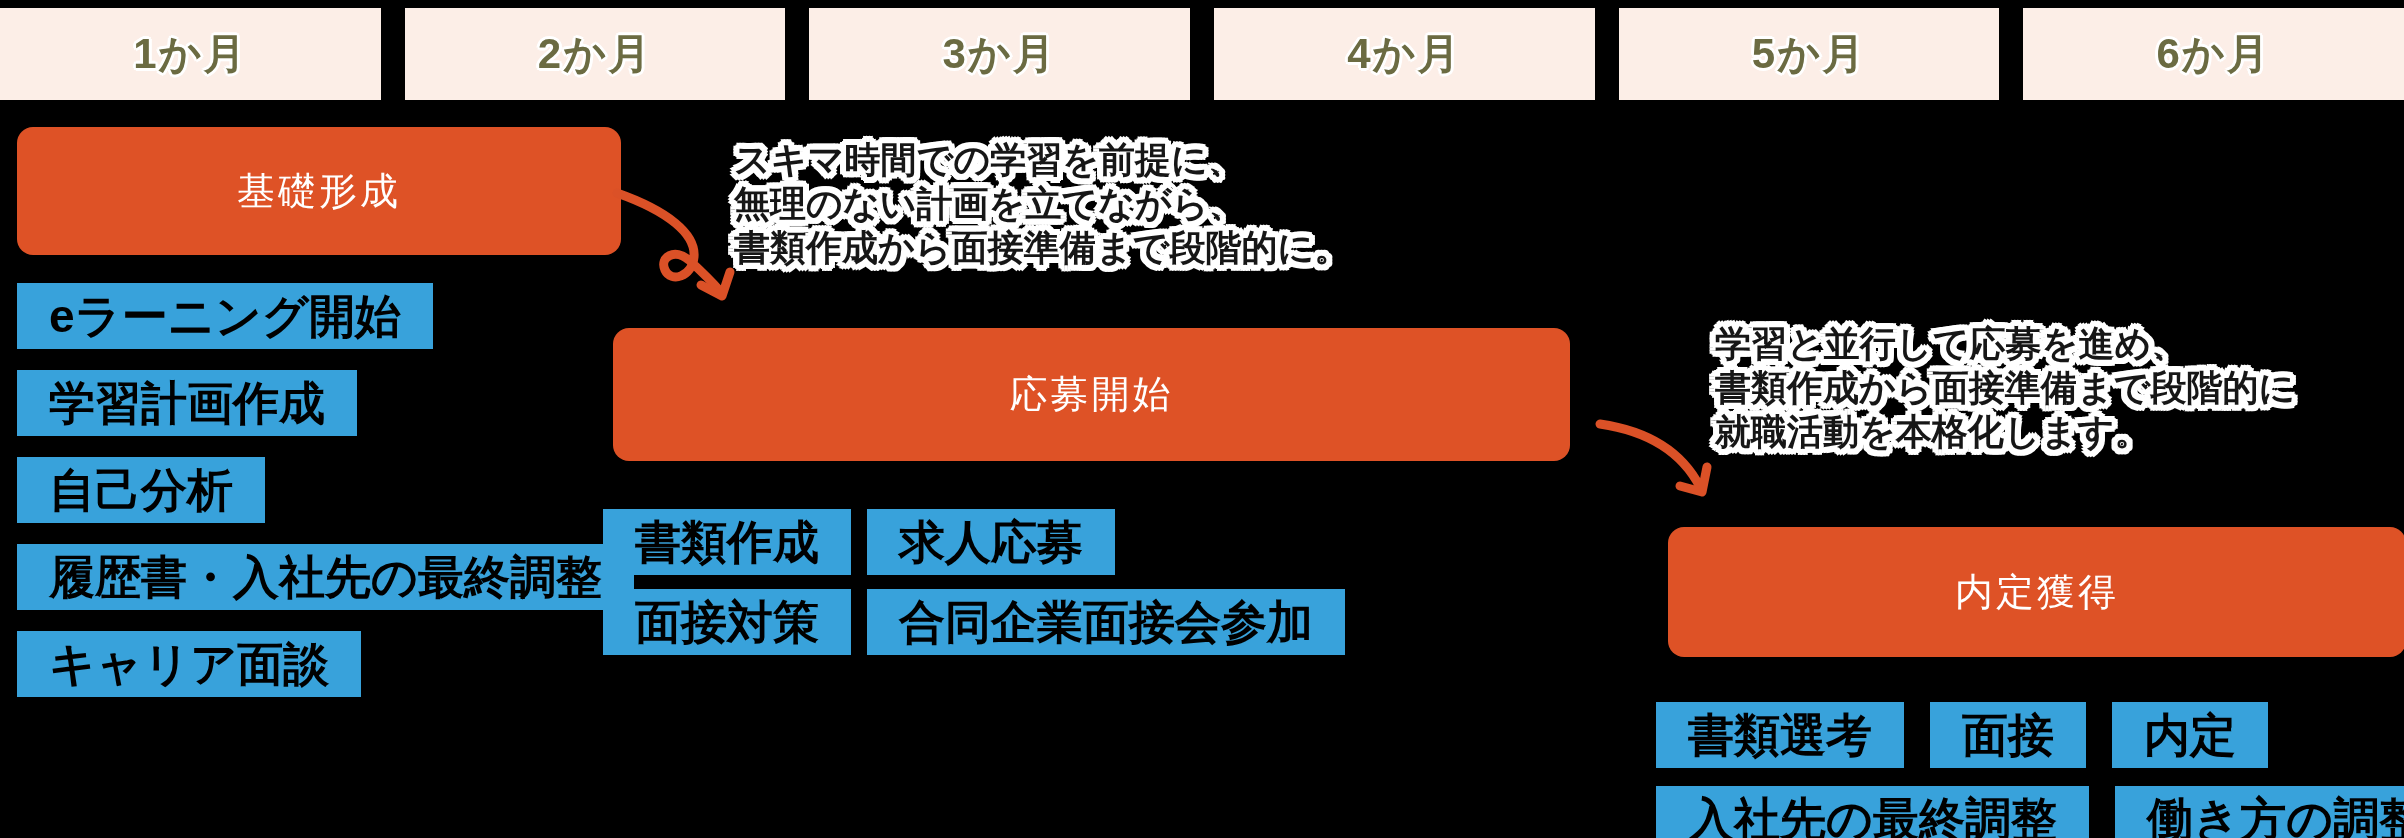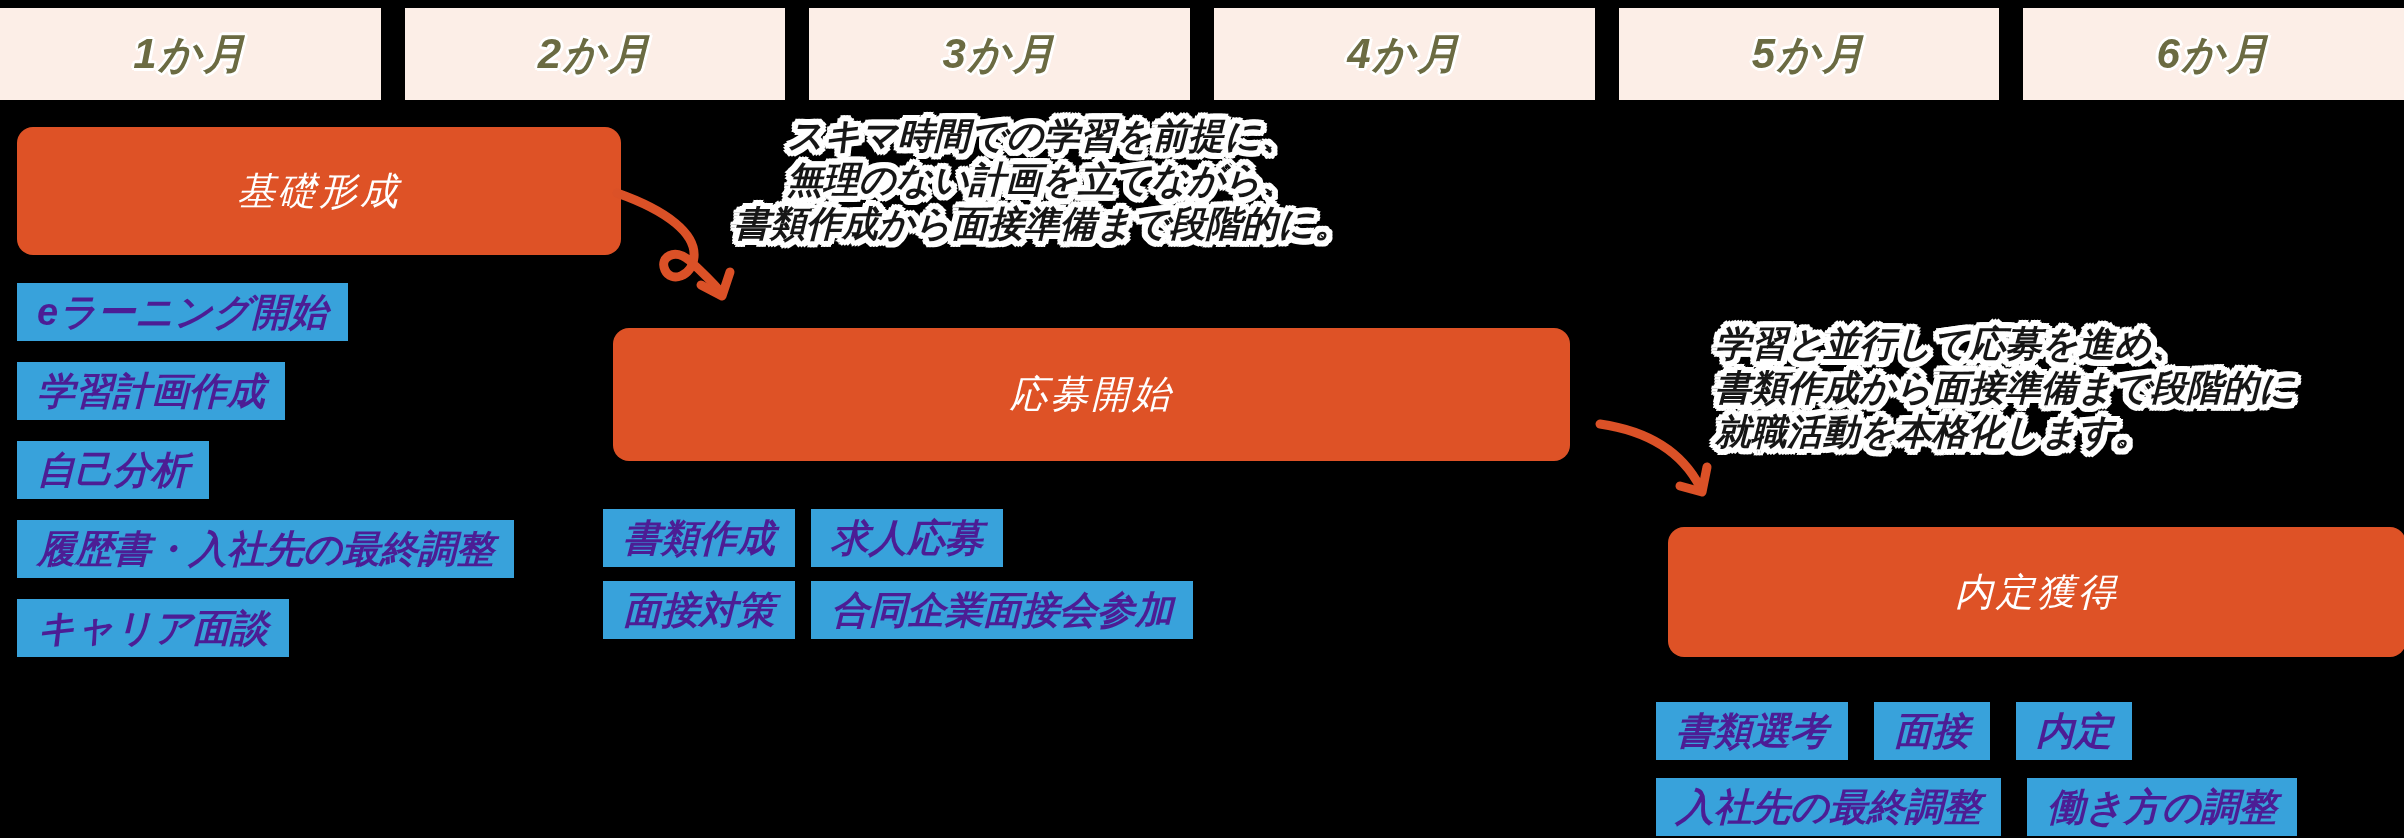--- a/index.html
+++ b/index.html
@@ -1,18 +1,18 @@
 <!DOCTYPE html>
 <html><head>
 <meta charset="utf-8">
 <style>
   html,body{margin:0;padding:0;background:#000;}
   .canvas{
     position:relative;width:2404px;height:838px;background:#000000;
-    font-family:"Liberation Sans",sans-serif;overflow:hidden;font-style:italic;
+    font-family:"Liberation Sans",sans-serif;overflow:hidden;
   }
   
   .months{
     position:absolute;left:0;top:8px;width:2404px;
     display:grid;grid-template-columns:repeat(6,1fr);gap:24px;
   }
   .month{
     height:92px;background:#FCEEE7;
     display:flex;align-items:center;justify-content:center;
     font-size:42px;font-weight:bold;color:#6B6B42;letter-spacing:2px;
@@ -23,22 +23,22 @@
   .bar{
     position:absolute;background:#DE5226;border-radius:16px;
     display:flex;align-items:center;justify-content:center;
     color:#ffffff;font-size:38px;font-weight:500;letter-spacing:3px;
   }
   .bar-1{left:17px;top:127px;width:604px;height:128px;}
   .bar-2{left:613px;top:328px;width:957px;height:133px;}
   .bar-3{left:1640px;top:527px;width:738px;height:130px;margin-left:28px;}
   
   .tag{
-    background:#38A2DB;color:#4c1d95;font-size:38px;font-weight:bold;
-    line-height:1;padding:10px 20px;white-space:nowrap;display:inline-block;
+    background:#38A2DB;color:#000000;font-size:46px;font-weight:bold;
+    line-height:1;padding:10px 32px;white-space:nowrap;display:inline-block;
   }
   .tags-col-1{
     position:absolute;left:17px;top:283px;
     display:flex;flex-direction:column;align-items:flex-start;gap:21px;
   }
   .tags-col-2{
     position:absolute;left:603px;top:509px;
     display:flex;flex-direction:column;align-items:flex-start;gap:14px;
   }
   .tags-col-3{
@@ -49,21 +49,21 @@
   .tag-row-wide{display:flex;gap:26px;margin-left:16px;}
   
   .note{
     position:absolute;color:#161616;font-size:36px;font-weight:bold;
     line-height:44px;white-space:nowrap;
     text-shadow:6px 0 #fff,-6px 0 #fff,0 6px #fff,0 -6px #fff,
                 4px 4px #fff,-4px 4px #fff,4px -4px #fff,-4px -4px #fff,
                 6px 3px #fff,-6px 3px #fff,6px -3px #fff,-6px -3px #fff,
                 3px 6px #fff,-3px 6px #fff,3px -6px #fff,-3px -6px #fff;
   }
-  .note-1{left:734px;top:114px;text-align:center;}
+  .note-1{left:734px;top:138px;}
   .note-2{left:1715px;top:322px;}
   
   .arrows{position:absolute;left:0;top:0;pointer-events:none;}
   .arrow-stroke{fill:none;stroke:#DB5127;stroke-width:9;stroke-linecap:round;stroke-linejoin:round;}
 </style>
 </head>
 <body>
 
 <div class="canvas">
 

